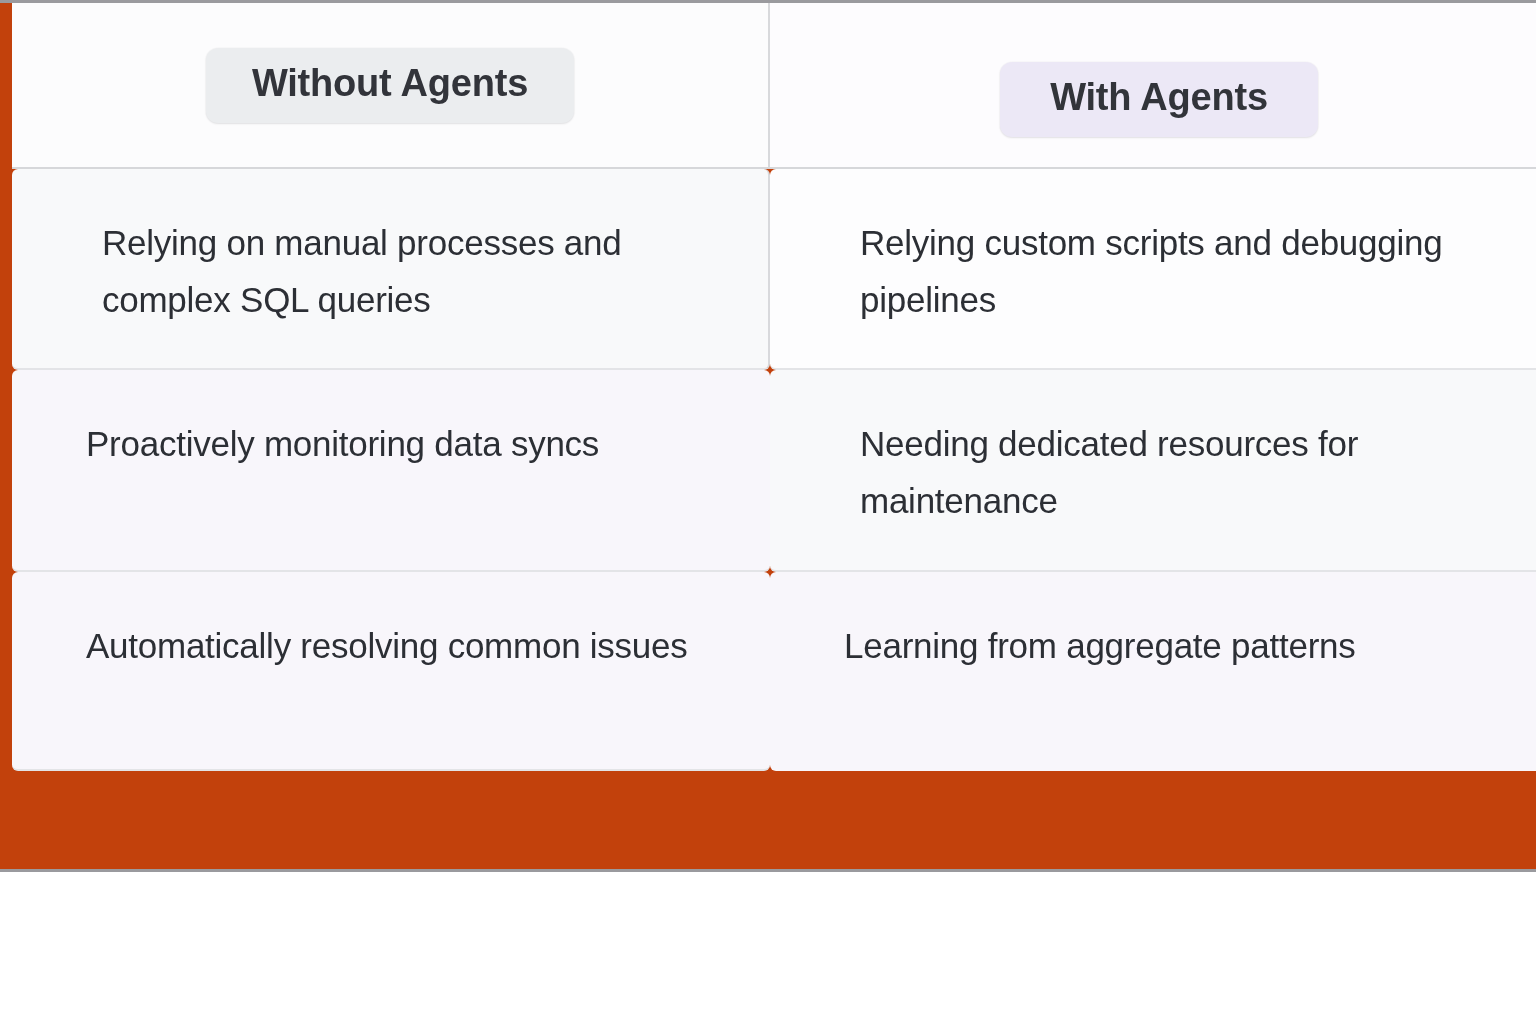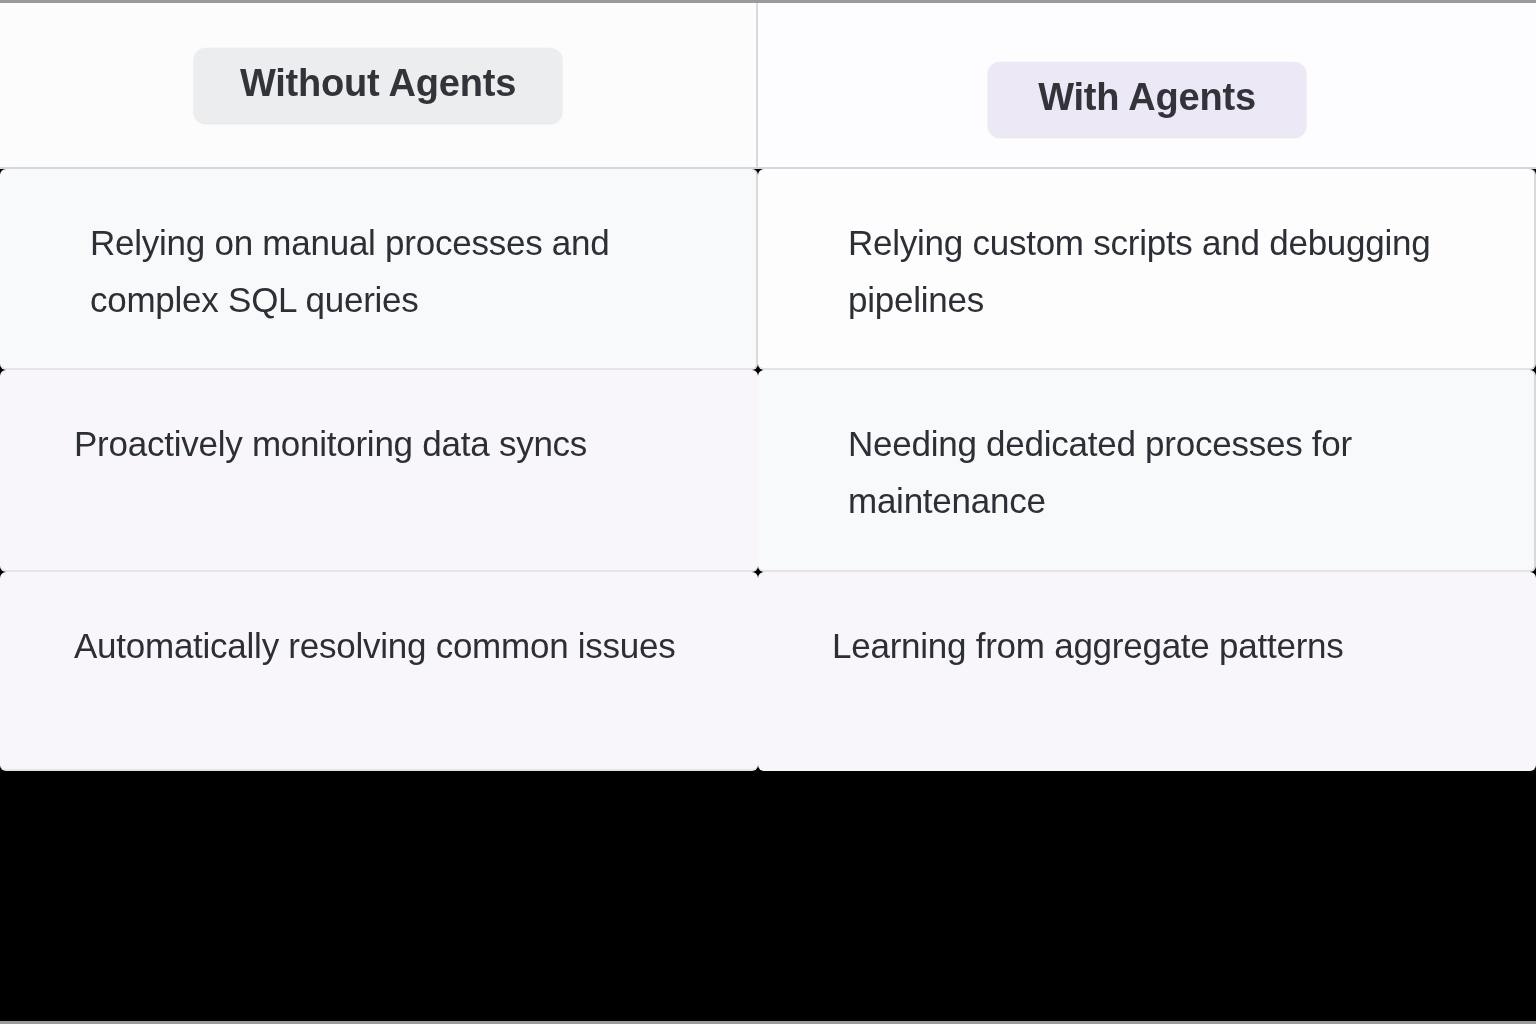--- a/index.html
+++ b/index.html
@@ -8,26 +8,27 @@
     width: 1536px;
     height: 1024px;
     background: #ffffff;
     font-family: "Liberation Sans", sans-serif;
     -webkit-font-smoothing: antialiased;
   }
 
   #comparison-table {
     position: relative;
     width: 1536px;
-    height: 1024px;
+    height: 872px;
     box-sizing: border-box;
     border-top: 3px solid #9a9a9e;
     border-bottom: 3px solid #9a9a9e;
-    background: #000000;
+    background: #c2410c;
     overflow: hidden;
+    padding-left: 12px;
   }
 
   .table-grid {
     display: grid;
     grid-template-columns: 758px 778px;
     grid-template-rows: 166px 201px 202px 199px 250px;
     width: 1536px;
     height: 1018px;
   }
 
@@ -109,21 +110,21 @@
     </div>
 
     <div class="cell body-cell col-left shade-b">
       <span class="cell-text">Relying custom scripts and debugging pipelines</span>
     </div>
     <div class="cell body-cell col-right shade-a">
       <span class="cell-text">Proactively monitoring data syncs</span>
     </div>
 
     <div class="cell body-cell col-left shade-a">
-      <span class="cell-text">Needing dedicated processes for maintenance</span>
+      <span class="cell-text">Needing dedicated resources for maintenance</span>
     </div>
     <div class="cell body-cell col-right shade-a">
       <span class="cell-text">Automatically resolving common issues</span>
     </div>
 
     <div class="cell body-cell col-right shade-a last-row">
       <span class="cell-text">Learning from aggregate patterns</span>
     </div>
 
   </div>

